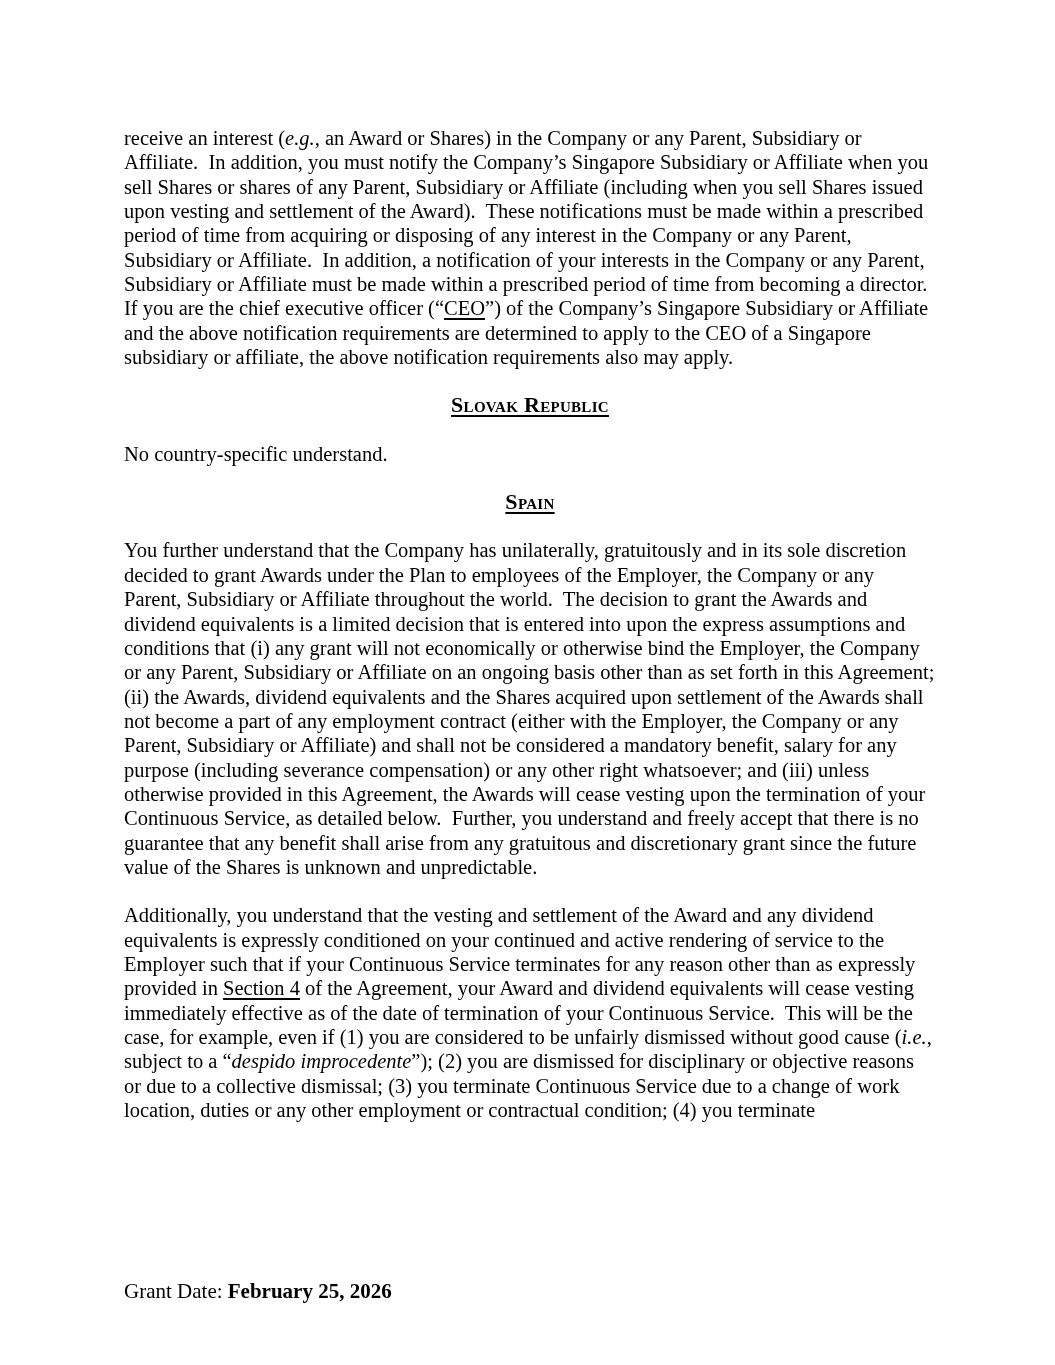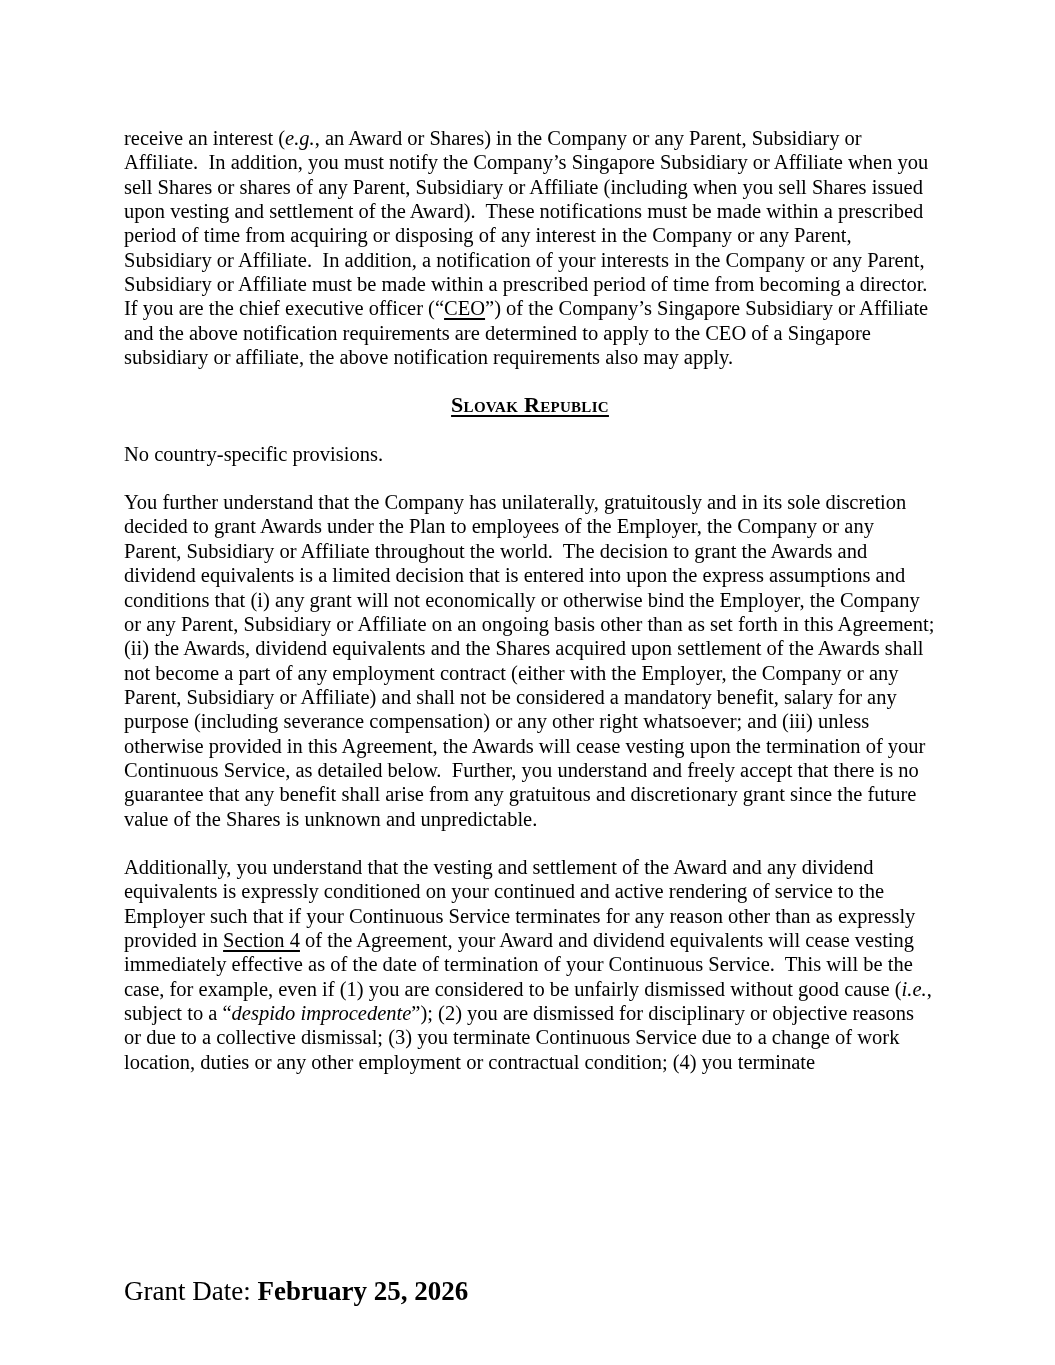--- a/index.html
+++ b/index.html
@@ -35,33 +35,34 @@
     line-height: 24.35px;
     margin-bottom: 24px;
     text-align: center;
     font-weight: bold;
     font-variant: small-caps;
     letter-spacing: 0.3px;
   }
   .footer {
     position: absolute;
     left: 124px; top: 1279px;
-    font-size: 27px;
+    font-size: 21px;
     line-height: 24.35px;
     white-space: pre-wrap;
   }
   span.b { font-weight: bold; }
   span.i { font-style: italic; }
   span.u { text-decoration: underline; text-underline-offset: 3px; }
 </style>
 </head>
 <body>
 
 <div class="page">
   <div class="content">
     <p class="para"><span>receive an interest (</span><span class="i">e.g.</span><span>, an Award or Shares) in the Company or any Parent, Subsidiary or Affiliate.  In addition, you must notify the Company’s Singapore Subsidiary or Affiliate when you sell Shares or shares of any Parent, Subsidiary or Affiliate (including when you sell Shares issued upon vesting and settlement of the Award).  These notifications must be made within a prescribed period of time from acquiring or disposing of any interest in the Company or any Parent, Subsidiary or Affiliate.  In addition, a notification of your interests in the Company or any Parent, Subsidiary or Affiliate must be made within a prescribed period of time from becoming a director.  If you are the chief executive officer (“</span><span class="u">CEO</span><span>”) of the Company’s Singapore Subsidiary or Affiliate and the above notification requirements are determined to apply to the CEO of a Singapore subsidiary or affiliate, the above notification requirements also may apply.</span></p>
     <h2 class="heading"><span class="b u">Slovak Republic</span></h2>
-    <p class="para"><span>No country-specific provisions.</span></p>
+    <p class="para"><span>No country-specific understand.</span></p>
+    <h2 class="heading"><span class="b u">Spain</span></h2>
     <p class="para"><span>You further understand that the Company has unilaterally, gratuitously and in its sole discretion decided to grant Awards under the Plan to employees of the Employer, the Company or any Parent, Subsidiary or Affiliate throughout the world.  The decision to grant the Awards and dividend equivalents is a limited decision that is entered into upon the express assumptions and conditions that (i) any grant will not economically or otherwise bind the Employer, the Company or any Parent, Subsidiary or Affiliate on an ongoing basis other than as set forth in this Agreement; (ii) the Awards, dividend equivalents and the Shares acquired upon settlement of the Awards shall not become a part of any employment contract (either with the Employer, the Company or any Parent, Subsidiary or Affiliate) and shall not be considered a mandatory benefit, salary for any purpose (including severance compensation) or any other right whatsoever; and (iii) unless otherwise provided in this Agreement, the Awards will cease vesting upon the termination of your Continuous Service, as detailed below.  Further, you understand and freely accept that there is no guarantee that any benefit shall arise from any gratuitous and discretionary grant since the future value of the Shares is unknown and unpredictable.</span></p>
     <p class="para"><span>Additionally, you understand that the vesting and settlement of the Award and any dividend equivalents is expressly conditioned on your continued and active rendering of service to the Employer such that if your Continuous Service terminates for any reason other than as expressly provided in </span><span class="u">Section 4</span><span> of the Agreement, your Award and dividend equivalents will cease vesting immediately effective as of the date of termination of your Continuous Service.  This will be the case, for example, even if (1) you are considered to be unfairly dismissed without good cause (</span><span class="i">i.e.</span><span>, subject to a “</span><span class="i">despido improcedente</span><span>”); (2) you are dismissed for disciplinary or objective reasons or due to a collective dismissal; (3) you terminate Continuous Service due to a change of work location, duties or any other employment or contractual condition; (4) you terminate</span></p>
   </div>
   <div class="footer"><span>Grant Date: </span><span class="b">February 25, 2026</span></div>
 </div>
 
 </body></html>

